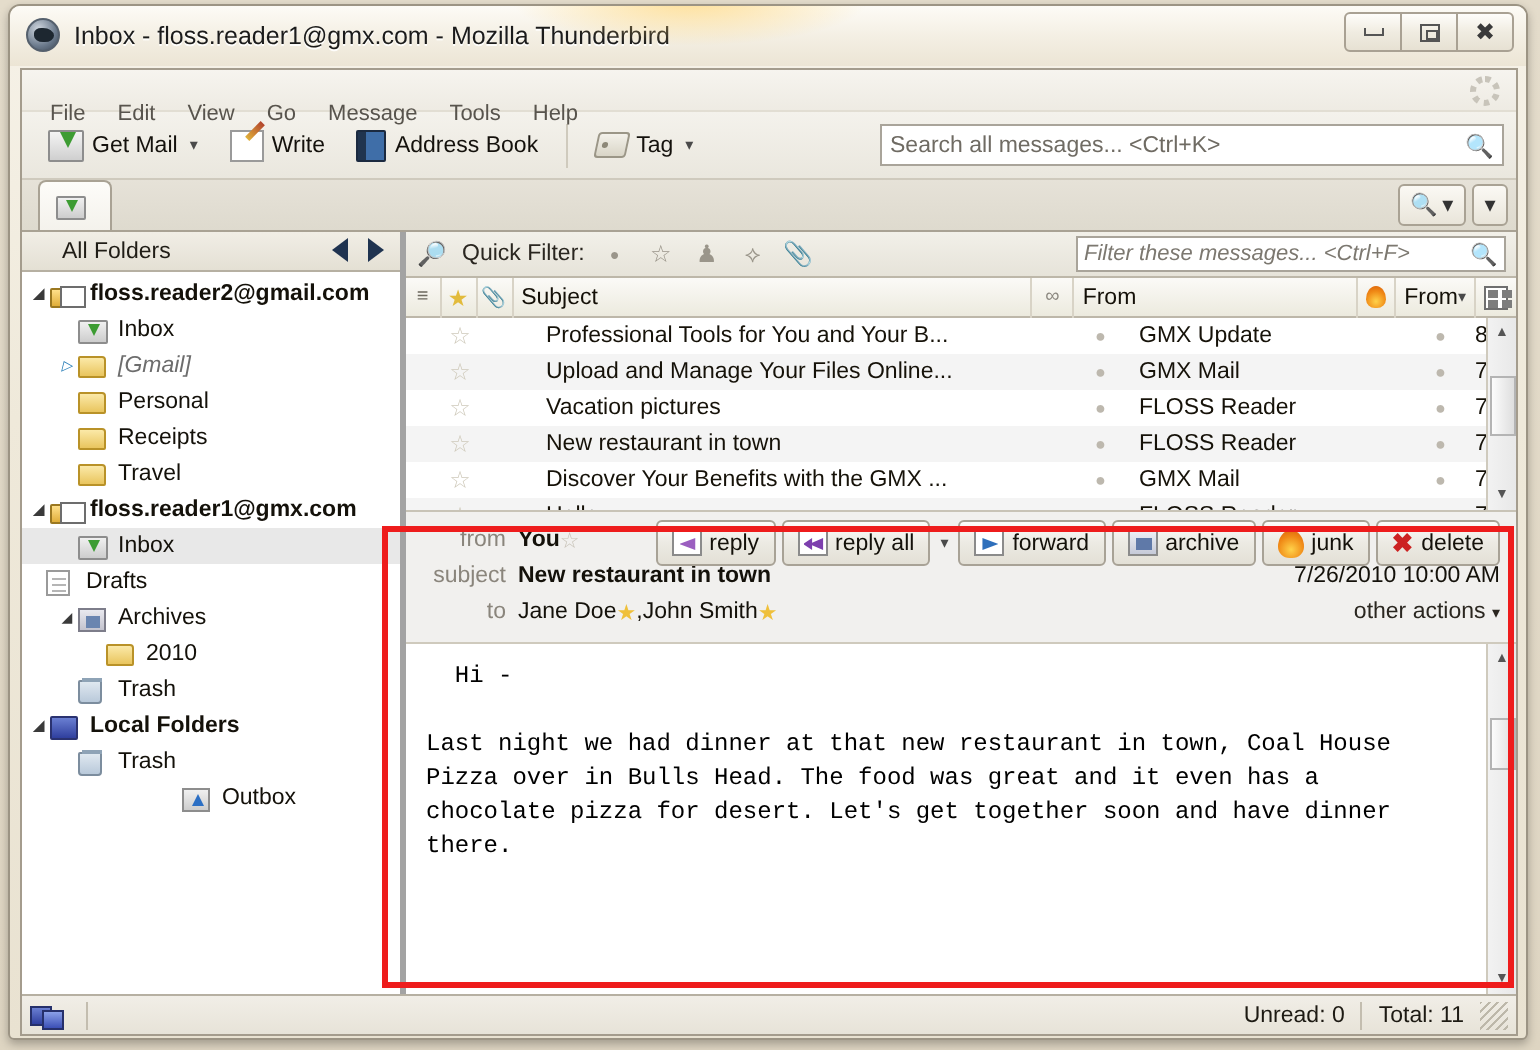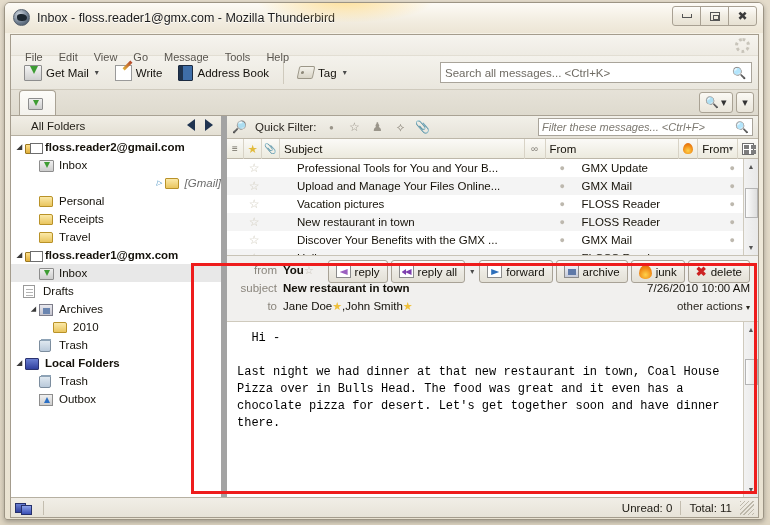--- a/index.html
+++ b/index.html
@@ -126,22 +126,22 @@
     border: 1px solid #a9a294; border-radius: 3px;
     background: linear-gradient(180deg,#fbf9f4 0%,#e9e5da 100%);
     display: flex; align-items: center; justify-content: center; gap: 2px;
     font-size: 11px; color: #333;
   }
   .tabbtn.narrow { min-width: 18px; }
   
   .main { flex: 1; display: flex; min-height: 0; background: #f1efe9; }
   
   .sidebar {
-    width: 216px; display: flex; flex-direction: column;
-    border-right: 6px solid #a3a3a3; background: #fff;
+    width: 192px; display: flex; flex-direction: column;
+    border-right: 3px solid #a3a3a3; background: #fff;
   }
   .folderhead {
     height: 20px; display: flex; align-items: center;
     background: linear-gradient(180deg,#f1eee6 0%,#e4e0d4 100%);
     border-bottom: 1px solid #b6b0a2;
     font-size: 11.5px; color: #201d16; padding-left: 20px;
     position: relative;
   }
   .navarrows { position: absolute; right: 8px; top: 3px; display: flex; gap: 10px; }
   .tri-l { width:0;height:0;border-top:6px solid transparent;border-bottom:6px solid transparent;border-right:8px solid #1f3350; }
@@ -378,21 +378,21 @@
                 </span>
                 <span>floss.reader2@gmail.com</span>
               </div>
               <div class="frow" style="padding-left: 17px;">
                 <span class="twisty "></span>
                 <span class="ficon">
                   <span class="ic-inbox" style="display: block;"></span>
                 </span>
                 <span>Inbox</span>
               </div>
-              <div class="frow ital" style="padding-left: 17px; justify-content: flex-end;">
+              <div class="frow ital" style="padding-left: 17px;">
                 <span class="twisty closed">▷</span>
                 <span class="ficon">
                   <span class="ic-folder" style="display: block;"></span>
                 </span>
                 <span>[Gmail]</span>
               </div>
               <div class="frow" style="padding-left: 17px;">
                 <span class="twisty "></span>
                 <span class="ficon">
                   <span class="ic-folder" style="display: block;"></span>
@@ -462,21 +462,21 @@
                 </span>
                 <span>Local Folders</span>
               </div>
               <div class="frow" style="padding-left: 17px;">
                 <span class="twisty "></span>
                 <span class="ficon">
                   <span class="ic-trash" style="display: block;"></span>
                 </span>
                 <span>Trash</span>
               </div>
-              <div class="frow" style="padding-left: 17px;">
+              <div class="frow" style="padding-left: 17px; justify-content: center;">
                 <span class="twisty "></span>
                 <span class="ficon">
                   <span class="ic-outbox" style="display: block;"></span>
                 </span>
                 <span>Outbox</span>
               </div>
             </div>
       </div>
 
       <div class="rightpane">

